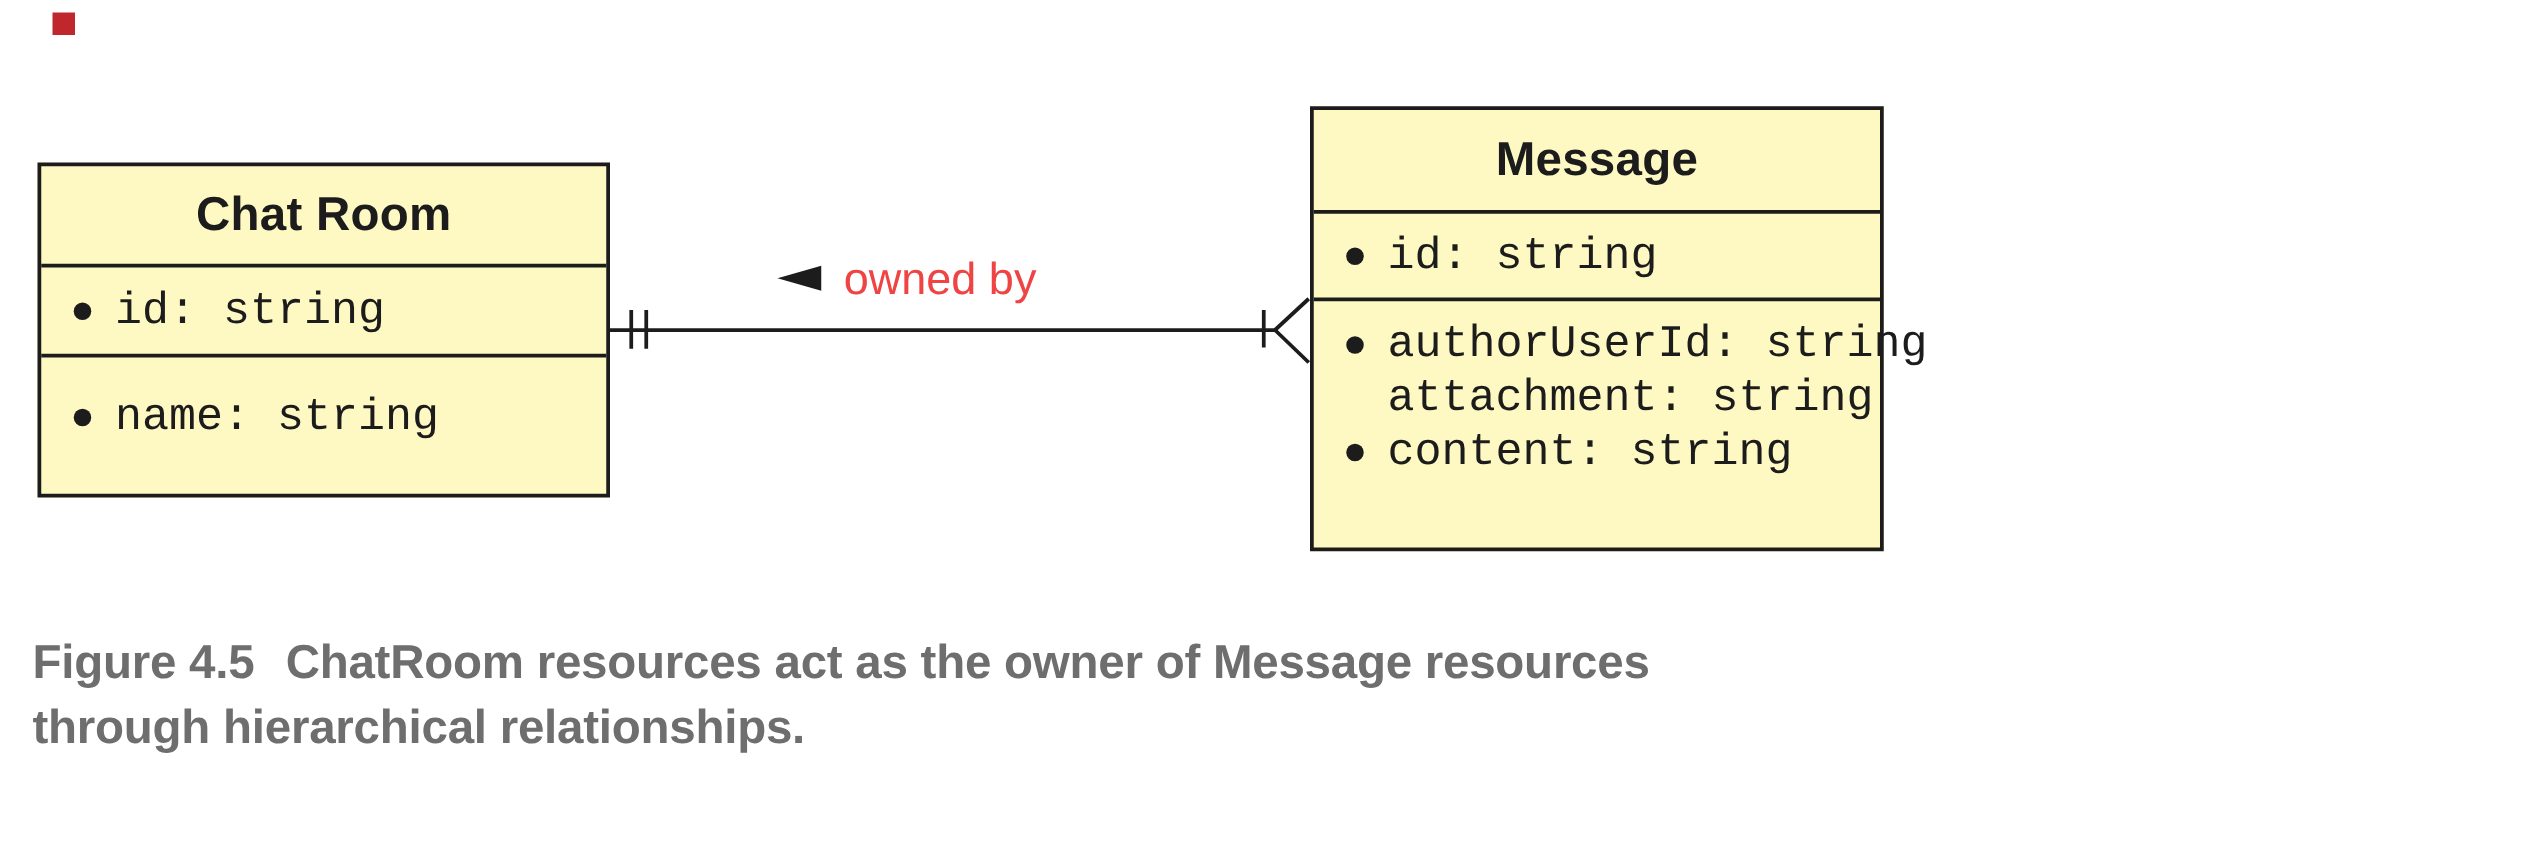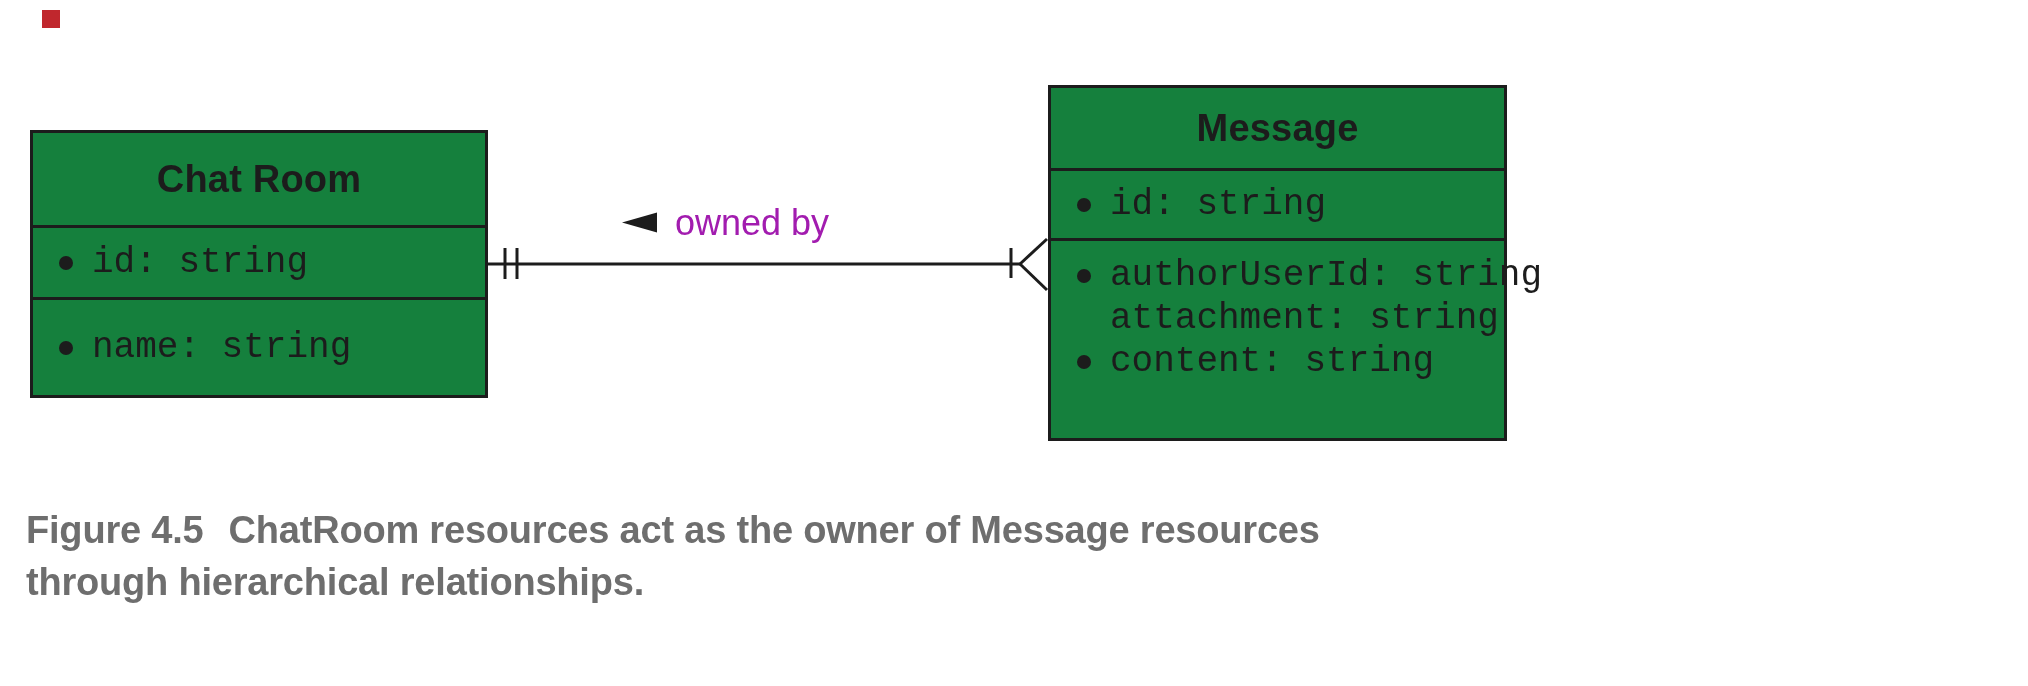--- a/index.html
+++ b/index.html
@@ -17,33 +17,33 @@
   .red-marker {
     position: absolute;
     left: 42px; top: 10px;
     width: 18px; height: 18px;
     background: #c0272d;
   }
 
   
   .entity {
     position: absolute;
-    background: #15803d;
+    background: #fef9c3;
     border: 3px solid #1c1c1c;
     box-sizing: border-box;
   }
   #entity-chat-room { left: 30px;   top: 130px; width: 458px; height: 268px; }
   #entity-message   { left: 1048px; top: 85px;  width: 459px; height: 356px; }
 
   .entity-header {
     display: flex; align-items: center; justify-content: center;
     font-weight: bold; font-size: 38px; letter-spacing: 0.2px;
     box-sizing: border-box;
   }
-  #entity-chat-room .entity-header { height: 92px; }
+  #entity-chat-room .entity-header { height: 78px; }
   #entity-message   .entity-header { height: 80px; }
 
   .compartment {
     border-top: 3px solid #1c1c1c;
     box-sizing: border-box;
   }
   #entity-chat-room .key-comp  { height: 72px; padding-top: 13px; }
   #entity-chat-room .attr-comp { padding-top: 26px; }
   #entity-message   .key-comp  { height: 70px; padding-top: 12px; }
   #entity-message   .attr-comp { padding-top: 13px; }
@@ -70,21 +70,21 @@
   }
   #connector-svg line, #connector-svg polyline {
     stroke: #1c1c1c; stroke-width: 3; fill: none;
   }
   #connector-svg polygon { fill: #1c1c1c; }
 
   .owned-by-label {
     position: absolute;
     left: 675px; top: 205px;
     font-size: 36px; line-height: 36px;
-    color: #a21caf;
+    color: #ef4444;
     white-space: nowrap;
   }
 
   
   .figure-caption {
     position: absolute;
     left: 26px; top: 504px;
     width: 1560px;
     font-size: 38px; font-weight: bold;
     line-height: 52px;

